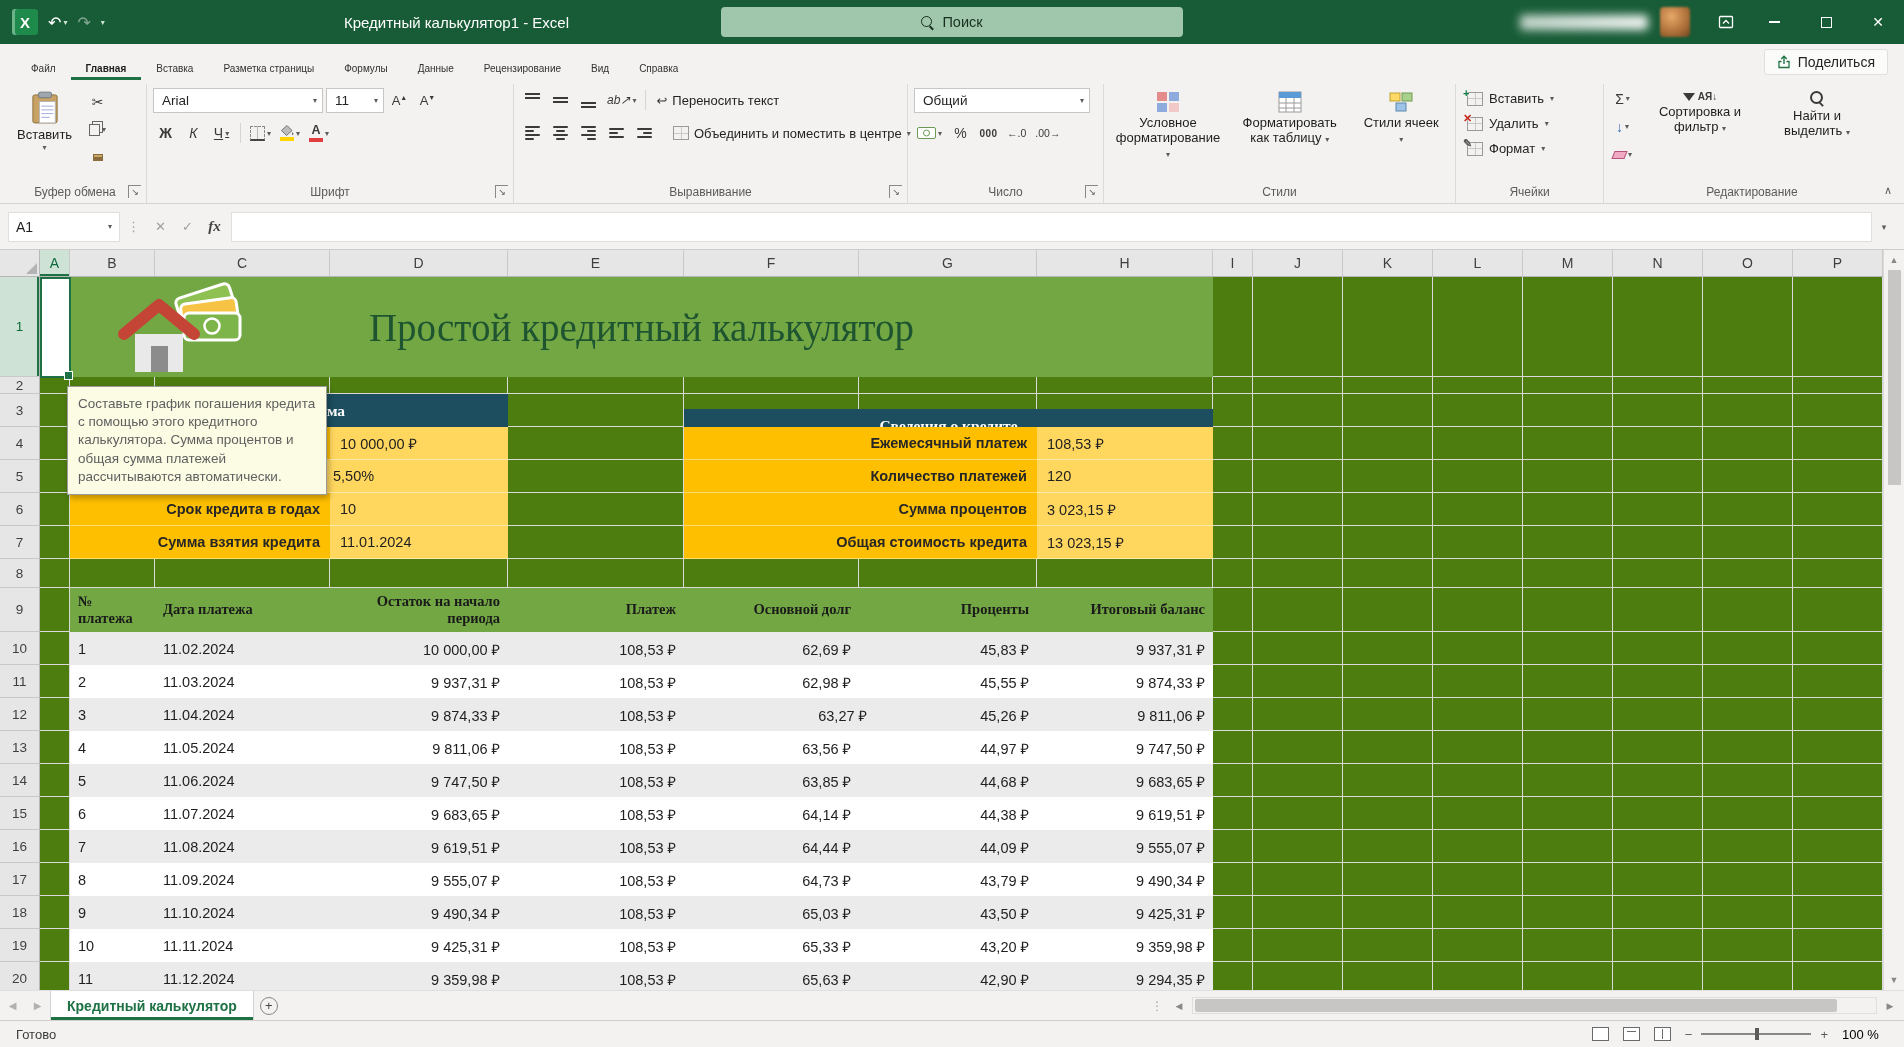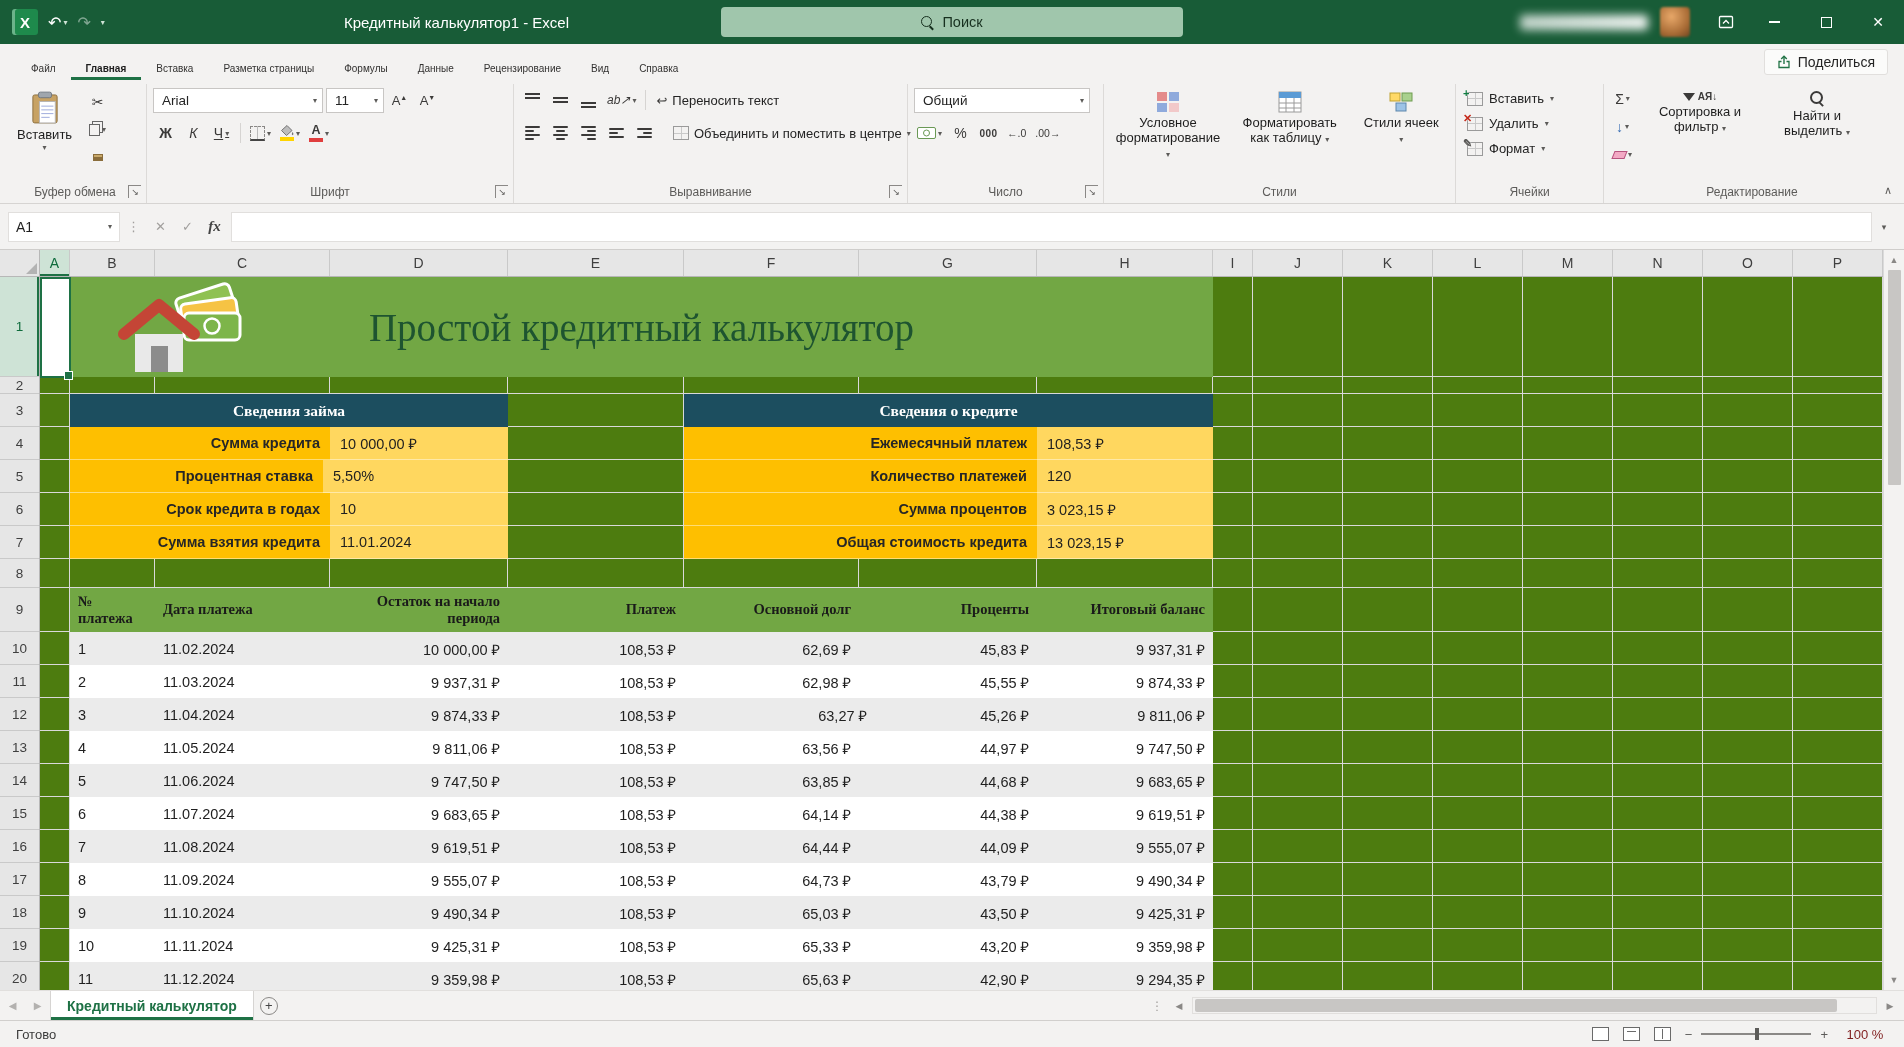--- a/index.html
+++ b/index.html
@@ -115,21 +115,21 @@
   .vs-bottom{margin-top:auto}
 
   
   .banner{position:absolute;left:30px;top:0;width:1143px;height:100px;background:#72A744;z-index:1}
   .banner-title{position:absolute;left:0;right:0;top:50%;transform:translateY(-50%);text-align:center;font-family:"Liberation Serif",serif;font-size:39px;color:#1E5430}
   .house{position:absolute;left:38px;top:5px}
   .a1sel{position:absolute;left:0;top:0;width:31px;height:101px;background:#fff;border:2px solid #1E7145;z-index:4}
   .a1sel::after{content:"";position:absolute;right:-4px;bottom:-4px;width:7px;height:7px;background:#1E7145;border:1px solid #fff}
   .hdr-bar{position:absolute;height:33px;background:#1C4E5F;color:#fff;display:flex;align-items:center;justify-content:center;font-family:"Liberation Serif",serif;font-weight:700;font-size:15.5px;z-index:1}
   #loan-hdr{left:30px;top:117px;width:438px}
-  #summary-hdr{left:644px;top:117px;width:529px}
+  #summary-hdr{left:644px;top:132px;width:529px}
   .info-rows{position:absolute;top:150px;z-index:1}
   #loan-rows{left:30px;width:438px}
   #summary-rows{left:644px;width:529px}
   .info-row{display:flex;height:33px}
   .info-label{background:#FEBF00;display:flex;align-items:center;justify-content:flex-end;padding-right:10px;font-weight:700;font-size:14.5px;color:#262626;border-bottom:1px solid rgba(255,255,255,.45)}
   .info-value{background:#FFD75F;display:flex;align-items:center;padding-left:10px;font-size:14.5px;color:#1f1f1f;border-bottom:1px solid rgba(255,255,255,.45)}
   .schedule{position:absolute;left:30px;top:311px;width:1143px;background:#fff;z-index:1}
   .sch-hdr{position:relative;height:44px;background:#72A744}
   .sch-h{position:absolute;top:0;height:100%;display:flex;align-items:center;padding:0 8px;font-family:"Liberation Serif",serif;font-weight:700;font-size:14.5px;color:#1a1a1a;line-height:1.18}
   .sch-h.right{justify-content:flex-end;text-align:right}
@@ -154,21 +154,21 @@
   
   .statusbar{flex:0 0 27px;background:#F3F2F1;border-top:1px solid #D1CFCD;display:flex;align-items:center;font-size:13px;color:#3B3B3B;padding-left:16px}
   .sb-right{margin-left:auto;display:flex;align-items:center;gap:14px;padding-right:16px}
   .view-ic{width:17px;height:14px;border:1px solid #6a6a6a;background:#fff}
   .view-ic.pl{background:linear-gradient(#6a6a6a,#6a6a6a) 50% 3px/9px 1px no-repeat,#fff}
   .view-ic.pb{background:linear-gradient(#6a6a6a,#6a6a6a) 50% 50%/1px 10px no-repeat,#fff}
   .zoomer{display:flex;align-items:center;gap:9px;color:#5C5B59}
   .z-track{width:110px;height:2px;background:#8A8886;position:relative}
   .z-notch{position:absolute;left:50%;top:-3px;width:1px;height:8px;background:#8A8886}
   .z-thumb{position:absolute;left:49%;top:-5px;width:4px;height:12px;background:#5C5B59}
-  .z-val{min-width:46px;text-align:center;color:#7f1d1d}
+  .z-val{min-width:46px;text-align:left;color:#000000}
 </style>
 </head>
 <body>
 
 <div class="app">
 
   <div class="titlebar">
     <div class="qat">
       <span class="excel-logo">X</span>
       <button class="qat-btn">
@@ -794,20 +794,21 @@
               <div class="sch-c" style="left: 85px; width: 175px;">11.12.2024</div>
               <div class="sch-c right" style="left: 260px; width: 178px;">9 359,98 ₽</div>
               <div class="sch-c right" style="left: 438px; width: 176px;">108,53 ₽</div>
               <div class="sch-c right" style="left: 614px; width: 175px;">65,63 ₽</div>
               <div class="sch-c right" style="left: 789px; width: 178px;">42,90 ₽</div>
               <div class="sch-c right" style="left: 967px; width: 176px;">9 294,35 ₽</div>
             </div>
           </div>
       </div>
 
+      <div class="tooltip">Составьте график погашения кредита с помощью этого кредитного калькулятора. Сумма процентов и общая сумма платежей рассчитываются автоматически.</div>
     </div>
 
     <div class="vscroll">
       <span class="vs-btn">▲</span>
       <div class="v-thumb"></div>
       <span class="vs-btn vs-bottom">▼</span>
     </div>
   </div>
 
   <div class="tabbar">

